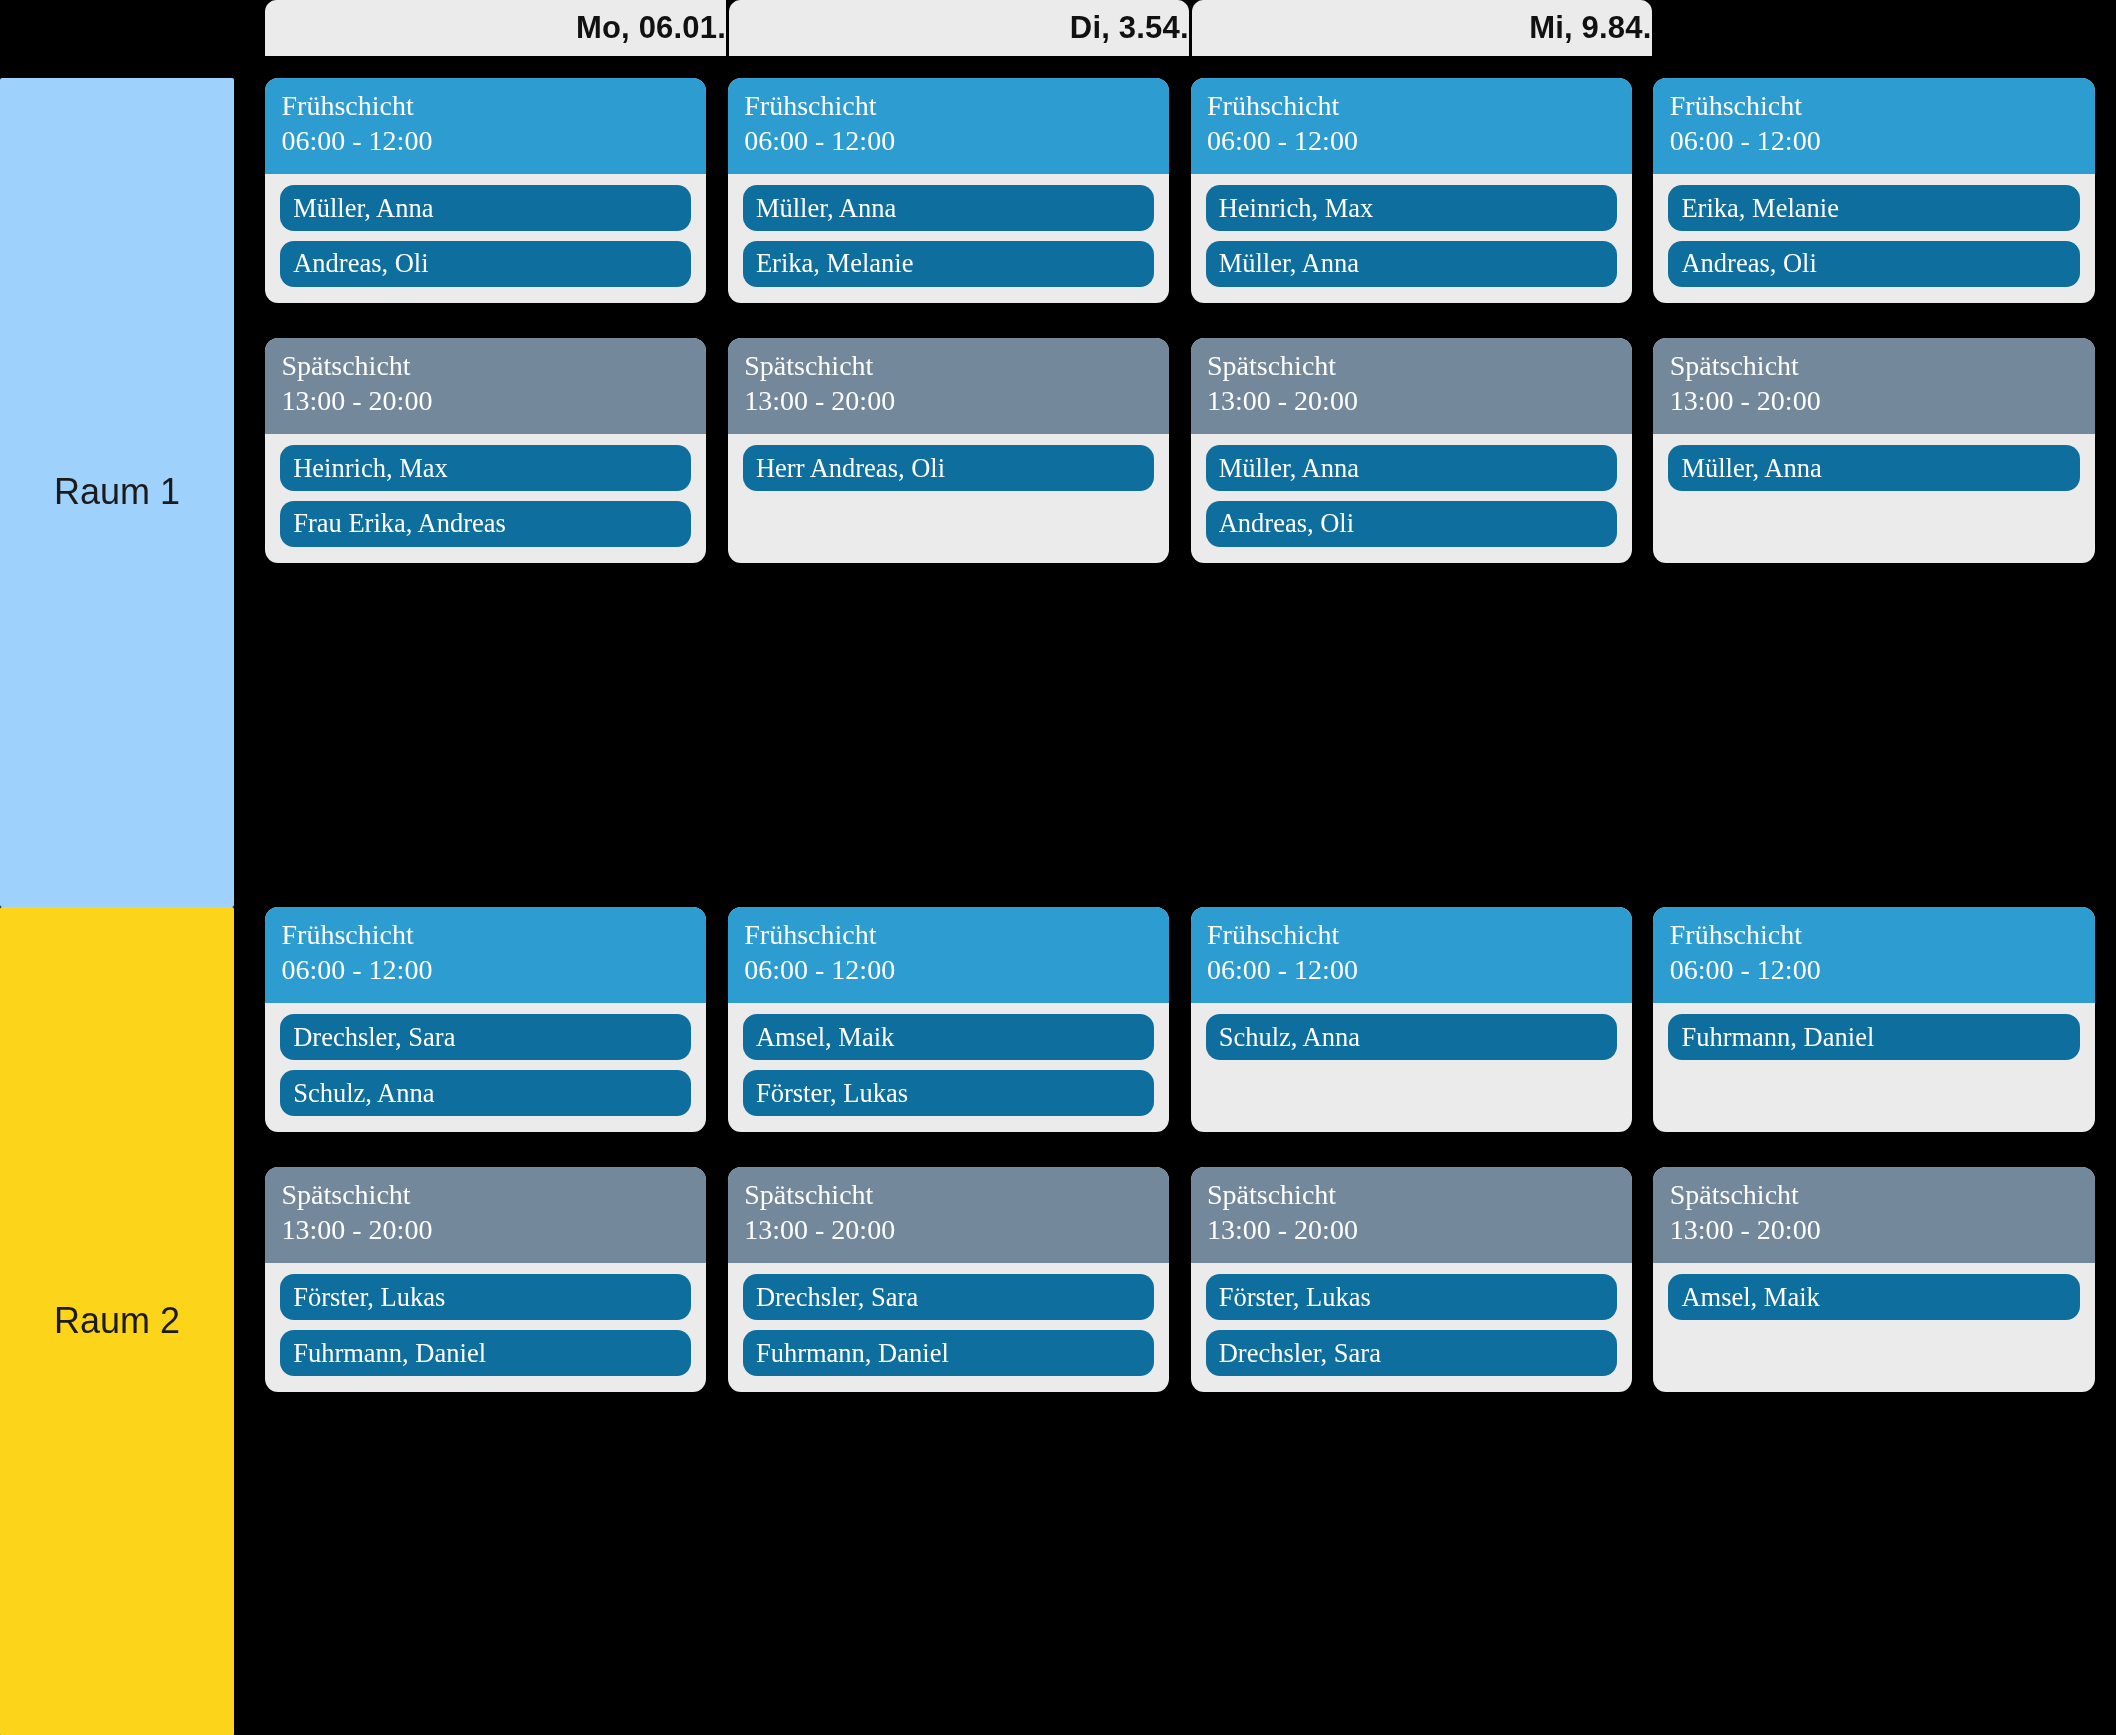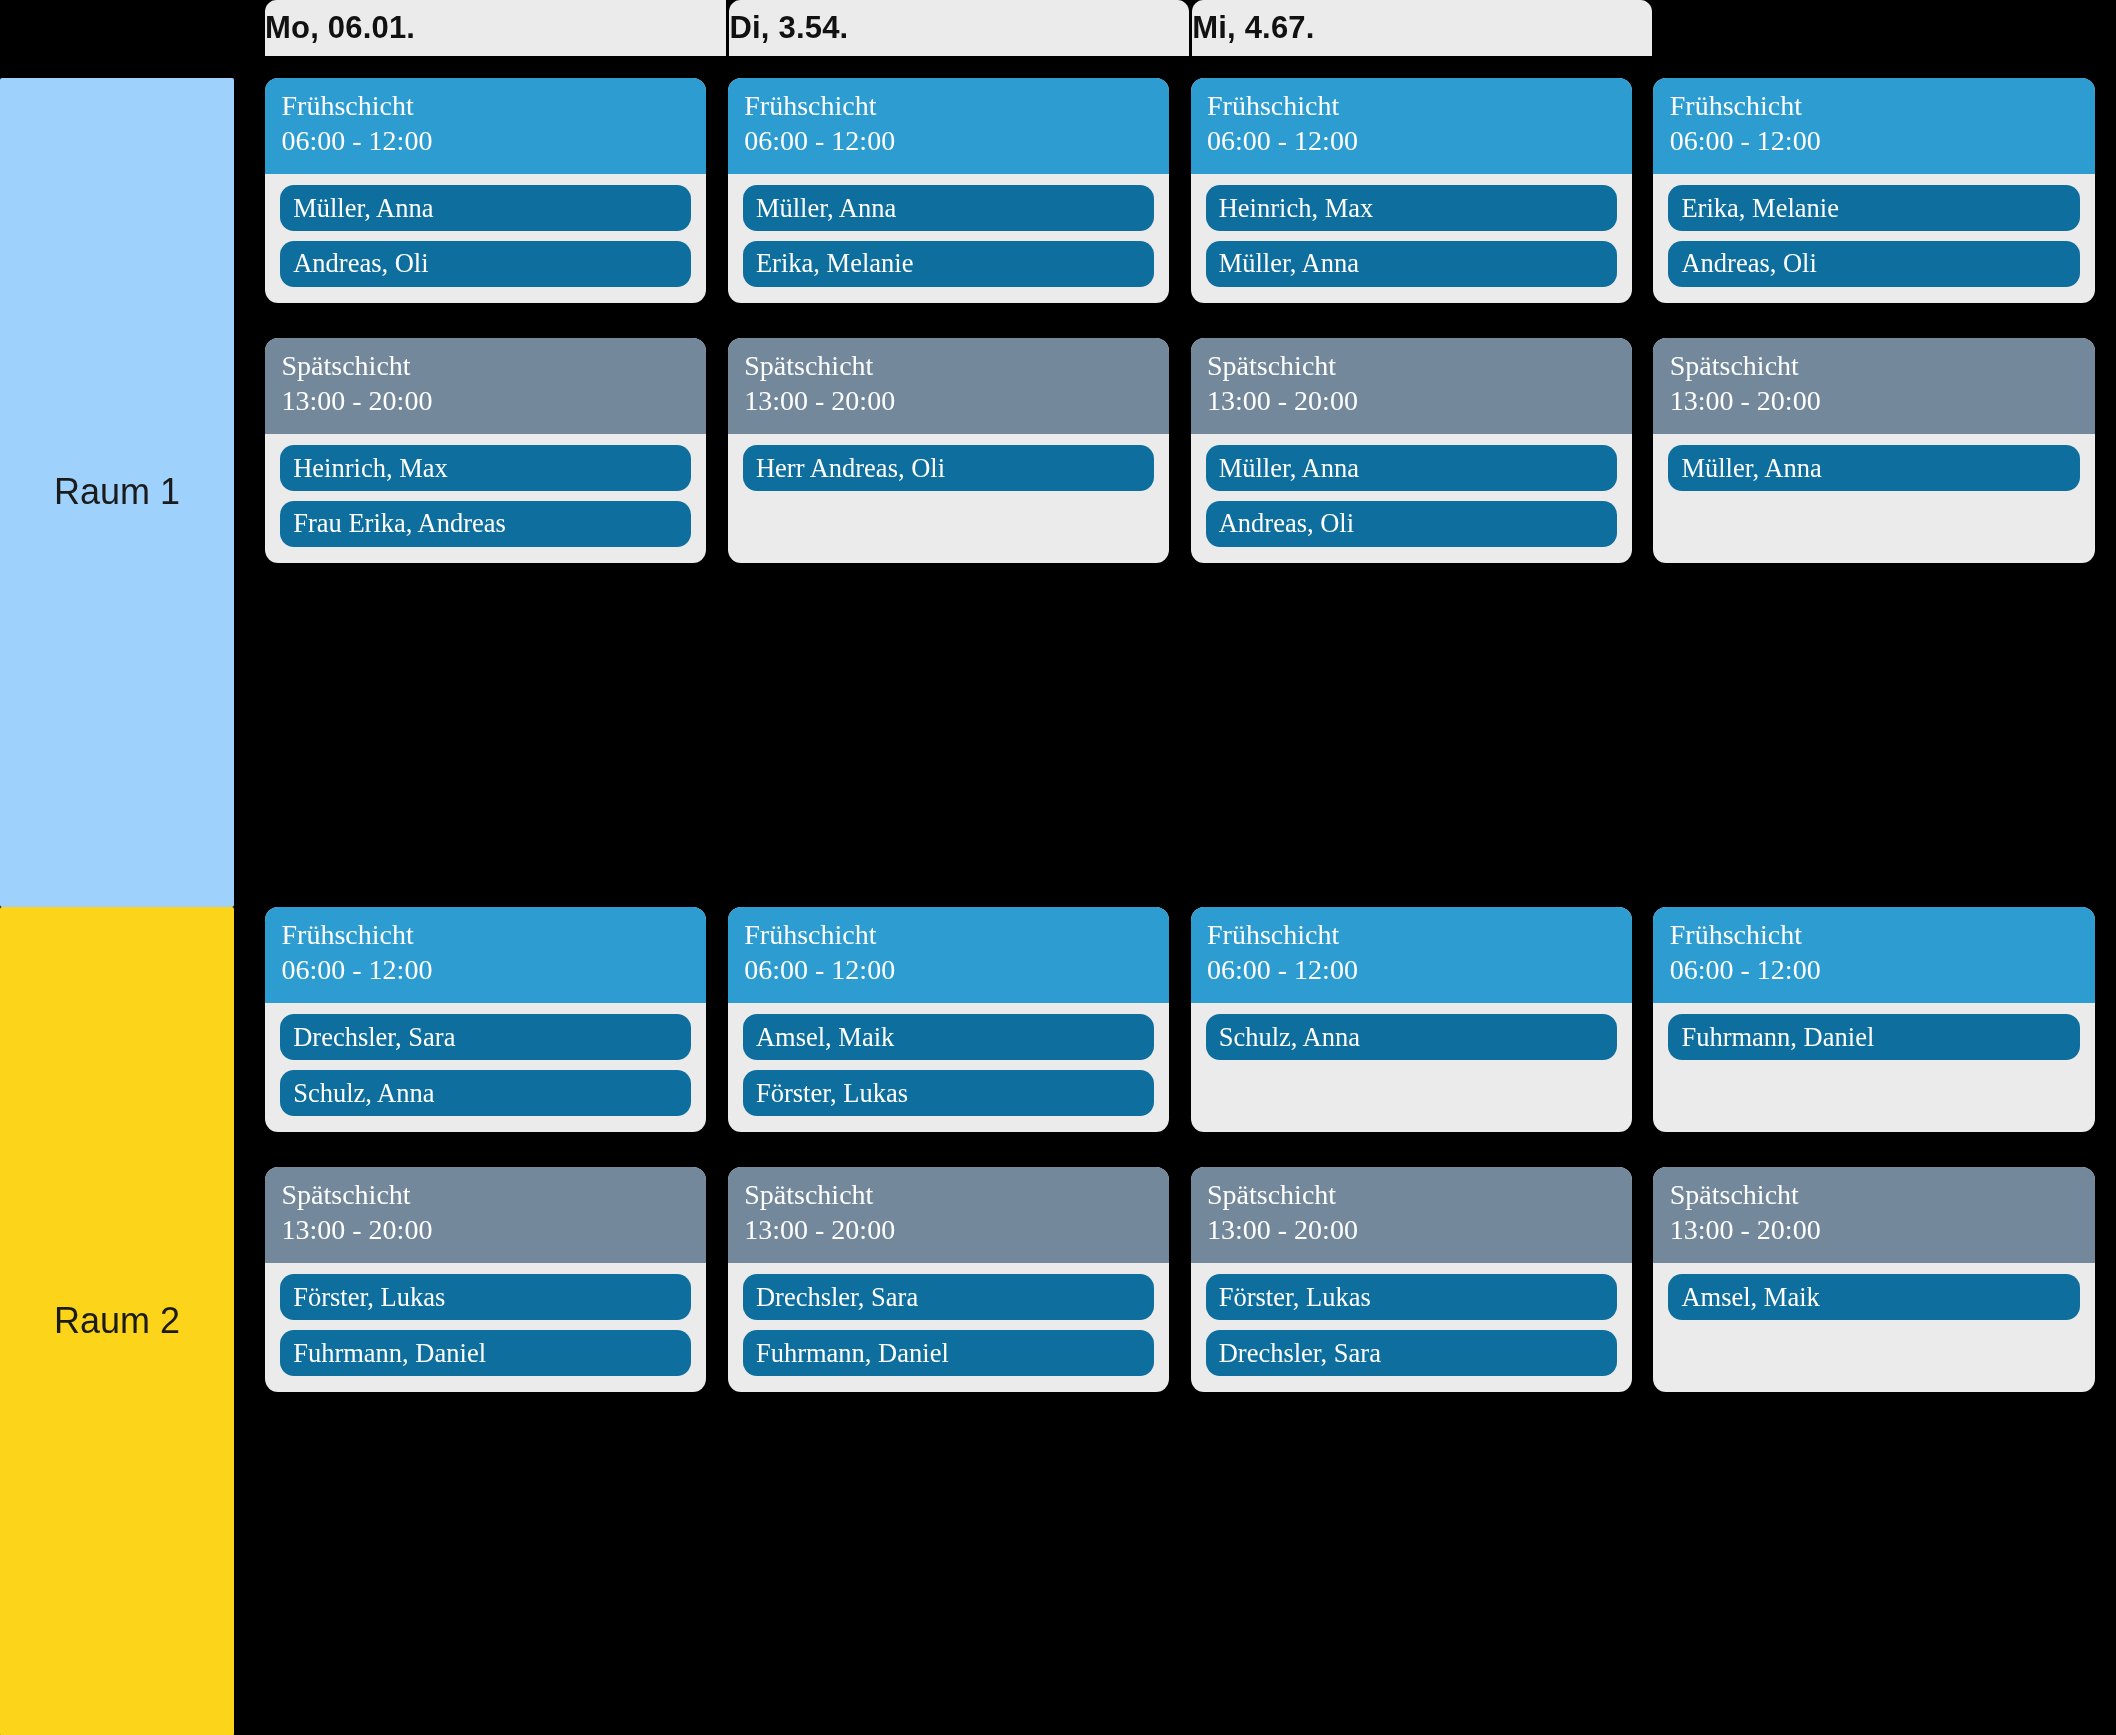--- a/index.html
+++ b/index.html
@@ -21,21 +21,21 @@
     background: #000000;
   }
 
   .corner-spacer { background: #000000; }
 
   
   .day-header {
     background: #EBEBEB;
     display: flex;
     align-items: center;
-    justify-content: flex-start;
+    justify-content: flex-end;
     font-size: 31px;
     font-weight: bold;
     color: #111111;
     border-radius: 11.6px 11.6px 0 0;
     margin: 0 1.7px;
     letter-spacing: 0.2px;
   }
   .day-header.first { border-radius: 11.6px 0 0 0; margin-left: 0; }
 
   
@@ -118,21 +118,21 @@
 
   <div class="corner-spacer"></div>
 
   <div class="day-header first">
     <span>Mo, 06.01.</span>
   </div>
   <div class="day-header">
     <span>Di, 3.54.</span>
   </div>
   <div class="day-header">
-    <span>Mi, 4.67.</span>
+    <span>Mi, 9.84.</span>
   </div>
 
   <div class="body-area" id="body-area">
       <div class="room-cell room1">
         <span>Raum 1</span>
       </div>
       <div class="shift-stack">
         <div class="shift-card">
           <div class="shift-head early">
             <span class="shift-name">Frühschicht</span>

